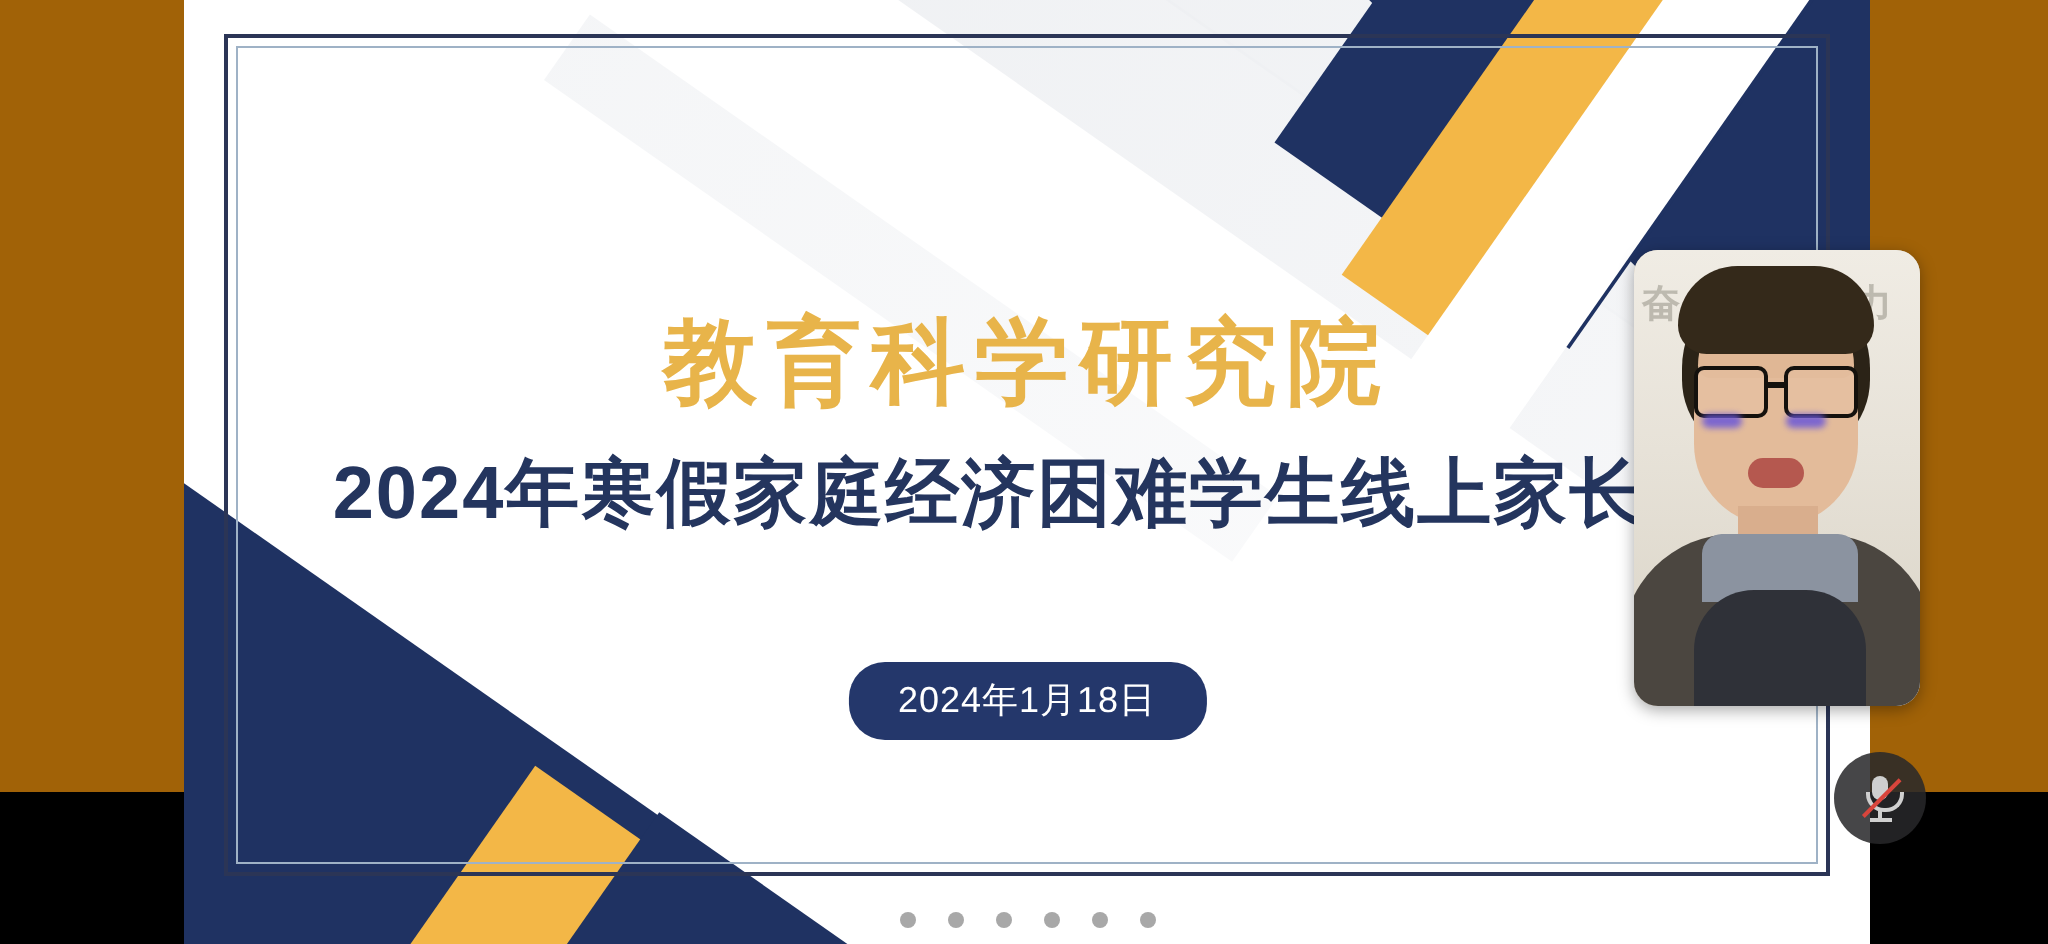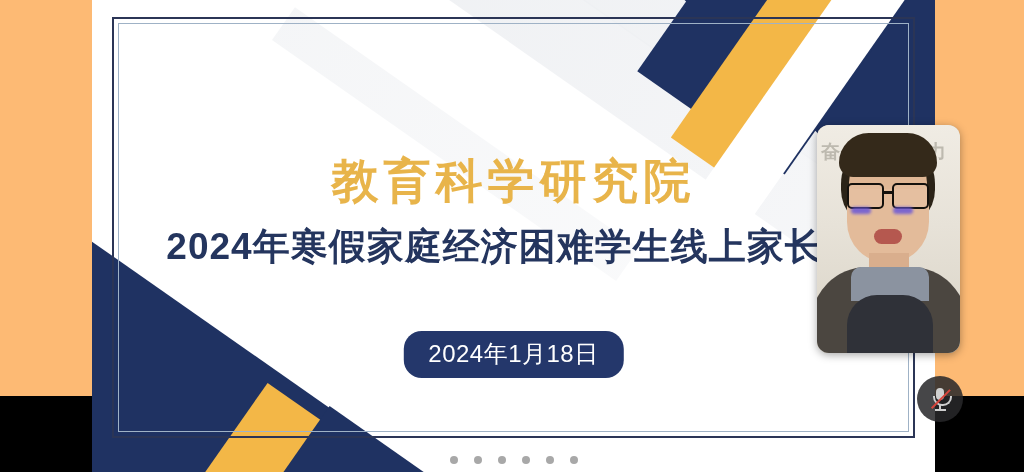--- a/index.html
+++ b/index.html
@@ -12,21 +12,21 @@
     height: 472px;
     overflow: hidden;
     font-family: "Liberation Sans", "DejaVu Sans", sans-serif;
   }
 
   
   #stage {
     position: relative;
     width: 1024px;
     height: 396px;
-    background: #fdba74;
+    background: #a16207;
   }
 
   
   .slide {
     position: absolute;
     left: 92px;
     top: 0px;
     width: 843px;
     height: 472px;
     background: #ffffff;
@@ -140,21 +140,21 @@
     color: #24355e;
     white-space: nowrap;
   }
   .date-badge {
     position: absolute;
     left: 50%;
     transform: translateX(-50%);
     top: 331px;
     background: #24376b;
     color: #ffffff;
-    font-size: 24px;
+    font-size: 18px;
     letter-spacing: .5px;
     padding: 7px 25px 8px;
     border-radius: 18px;
     white-space: nowrap;
   }
 
   
   .page-dots {
     position: absolute;
     left: 50%;

